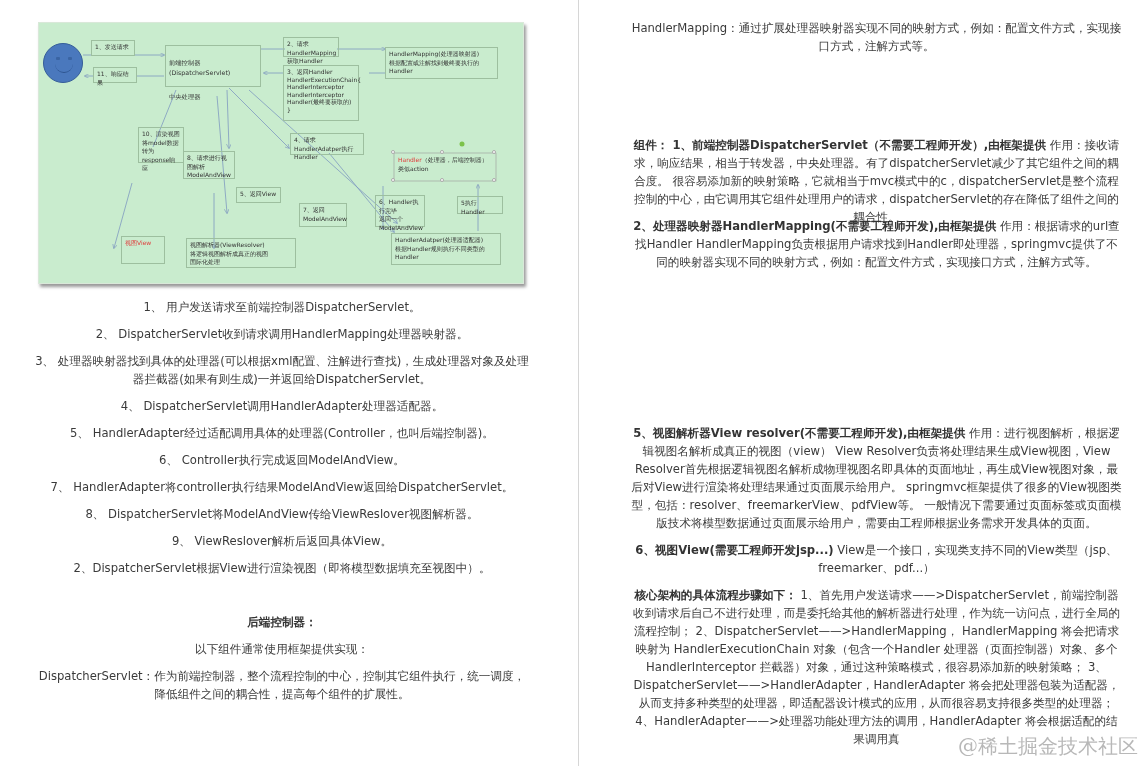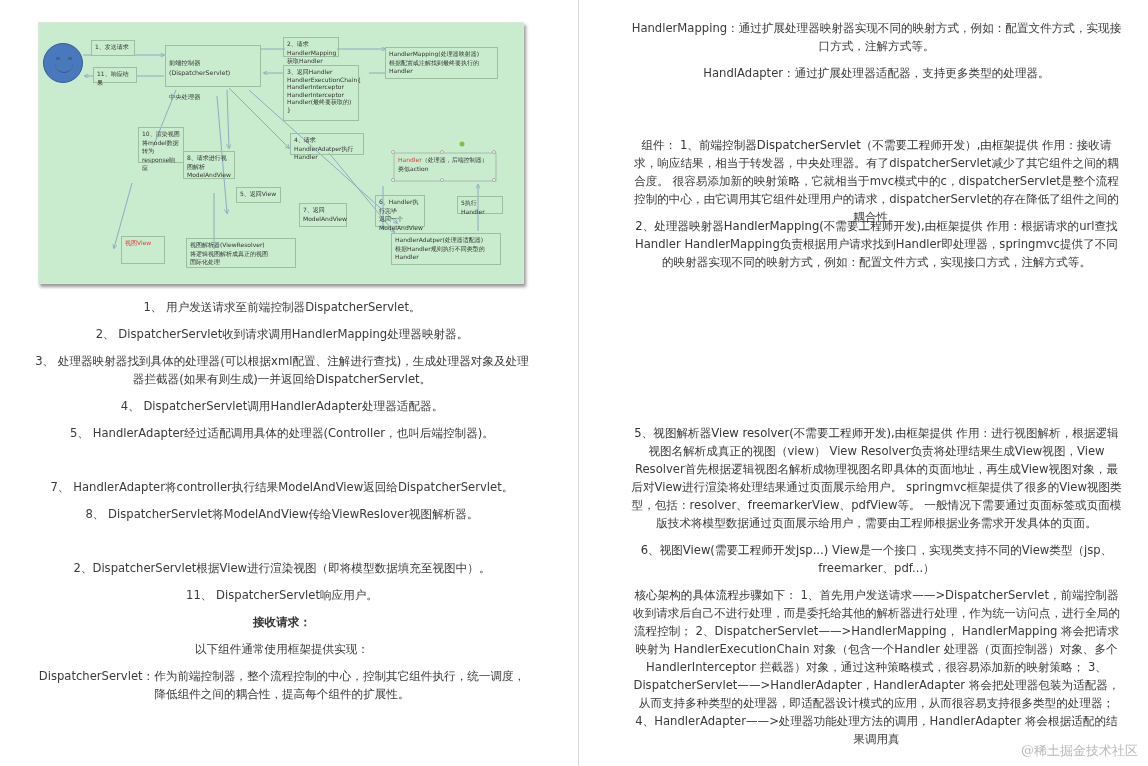--- a/index.html
+++ b/index.html
@@ -20,22 +20,22 @@
     background: #4a78bd; border: 1px solid #355d99; }
   .smiley .eye { position: absolute; top: 13px; width: 4px; height: 3px; background: #3a64a3; border-radius: 1px; }
   .smiley .mouth { position: absolute; left: 11px; top: 20px; width: 18px; height: 9px;
     border-bottom: 1.5px solid #2d5490; border-radius: 0 0 10px 10px; }
   .sel-handle { position: absolute; width: 4px; height: 4px; border: 1px solid #aaa; background: #fff; border-radius: 50%; }
 
   
   .txt { position: absolute; font-size: 11.6px; line-height: 18px; color: #3a3a3a; text-align: center; }
   .left-page .txt { left: 34px; width: 496px; }
   .right-page .txt { left: 51px; width: 493px; }
-  .txt b { color: #333; font-weight: normal; }
-  .watermark { position: absolute; right: 10px; bottom: 6px; font-family: "DejaVu Serif", serif; font-size: 13px; color: #b8b8b8; }
+  .txt b { color: #333; font-weight: bold; }
+  .watermark { position: absolute; right: 10px; bottom: 6px; font-family: "DejaVu Serif", serif; font-size: 20px; color: #b8b8b8; }
 </style>
 </head>
 <body>
 
 <div class="left-page">
 
   <div class="diagram">
     <svg class="lines" width="486" height="262">
       <defs>
         <marker id="ah" markerWidth="6" markerHeight="6" refX="5" refY="3" orient="auto">
@@ -119,34 +119,34 @@
 国际化处理</div>
     <div class="dbox" style="left:352px;top:210px;width:110px;height:32px;">HandlerAdatper(处理器适配器)
 根据Handler规则执行不同类型的Handler</div>
   </div>
 
   <div class="txt" style="top:298px">1、 用户发送请求至前端控制器DispatcherServlet。</div>
   <div class="txt" style="top:325px">2、 DispatcherServlet收到请求调用HandlerMapping处理器映射器。</div>
   <div class="txt" style="top:352px">3、 处理器映射器找到具体的处理器(可以根据xml配置、注解进行查找)，生成处理器对象及处理器拦截器(如果有则生成)一并返回给DispatcherServlet。</div>
   <div class="txt" style="top:397px">4、 DispatcherServlet调用HandlerAdapter处理器适配器。</div>
   <div class="txt" style="top:424px">5、 HandlerAdapter经过适配调用具体的处理器(Controller，也叫后端控制器)。</div>
+  <div class="txt" style="top:451px">6、 Controller执行完成返回ModelAndView。</div>
   <div class="txt" style="top:478px">7、 HandlerAdapter将controller执行结果ModelAndView返回给DispatcherServlet。</div>
   <div class="txt" style="top:505px">8、 DispatcherServlet将ModelAndView传给ViewReslover视图解析器。</div>
+  <div class="txt" style="top:532px">9、 ViewReslover解析后返回具体View。</div>
   <div class="txt" style="top:559px">2、DispatcherServlet根据View进行渲染视图（即将模型数据填充至视图中）。</div>
-  <div class="txt" style="top:586px">11、 DispatcherServlet响应用户。</div>
-  <div class="txt" style="top:613px;font-weight:bold;color:#333">接收请求：</div>
+  <div class="txt" style="top:613px;font-weight:bold;color:#333">后端控制器：</div>
   <div class="txt" style="top:640px">以下组件通常使用框架提供实现：</div>
   <div class="txt" style="top:667px">DispatcherServlet：作为前端控制器，整个流程控制的中心，控制其它组件执行，统一调度，降低组件之间的耦合性，提高每个组件的扩展性。</div>
 </div>
 
 <div class="page-divider"></div>
 
 <div class="right-page">
   <div class="txt" style="top:19px">HandlerMapping：通过扩展处理器映射器实现不同的映射方式，例如：配置文件方式，实现接口方式，注解方式等。</div>
-  <div class="txt" style="top:64px">HandlAdapter：通过扩展处理器适配器，支持更多类型的处理器。</div>
 
   <div class="txt" style="top:136px"><b>组件： 1、前端控制器DispatcherServlet（不需要工程师开发）,由框架提供</b><span> 作用：接收请求，响应结果，相当于转发器，中央处理器。有了dispatcherServlet减少了其它组件之间的耦合度。 很容易添加新的映射策略，它就相当于mvc模式中的c，dispatcherServlet是整个流程控制的中心，由它调用其它组件处理用户的请求，dispatcherServlet的存在降低了组件之间的耦合性。</span></div>
   <div class="txt" style="top:217px"><b>2、处理器映射器HandlerMapping(不需要工程师开发),由框架提供</b><span> 作用：根据请求的url查找Handler HandlerMapping负责根据用户请求找到Handler即处理器，springmvc提供了不同的映射器实现不同的映射方式，例如：配置文件方式，实现接口方式，注解方式等。</span></div>
   <div class="txt" style="top:424px"><b>5、视图解析器View resolver(不需要工程师开发),由框架提供</b><span> 作用：进行视图解析，根据逻辑视图名解析成真正的视图（view） View Resolver负责将处理结果生成View视图，View Resolver首先根据逻辑视图名解析成物理视图名即具体的页面地址，再生成View视图对象，最后对View进行渲染将处理结果通过页面展示给用户。 springmvc框架提供了很多的View视图类型，包括：resolver、freemarkerView、pdfView等。 一般情况下需要通过页面标签或页面模版技术将模型数据通过页面展示给用户，需要由工程师根据业务需求开发具体的页面。</span></div>
   <div class="txt" style="top:541px"><b>6、视图View(需要工程师开发jsp...)</b><span> View是一个接口，实现类支持不同的View类型（jsp、freemarker、pdf...）</span></div>
   <div class="txt" style="top:586px"><b>核心架构的具体流程步骤如下：</b><span> 1、首先用户发送请求——&gt;DispatcherServlet，前端控制器收到请求后自己不进行处理，而是委托给其他的解析器进行处理，作为统一访问点，进行全局的流程控制； 2、DispatcherServlet——&gt;HandlerMapping， HandlerMapping 将会把请求映射为 HandlerExecutionChain 对象（包含一个Handler 处理器（页面控制器）对象、多个 HandlerInterceptor 拦截器）对象，通过这种策略模式，很容易添加新的映射策略； 3、DispatcherServlet——&gt;HandlerAdapter，HandlerAdapter 将会把处理器包装为适配器，从而支持多种类型的处理器，即适配器设计模式的应用，从而很容易支持很多类型的处理器； 4、HandlerAdapter——&gt;处理器功能处理方法的调用，HandlerAdapter 将会根据适配的结果调用真</span></div>
 </div>
 
 <div class="watermark">@稀土掘金技术社区</div>
 

